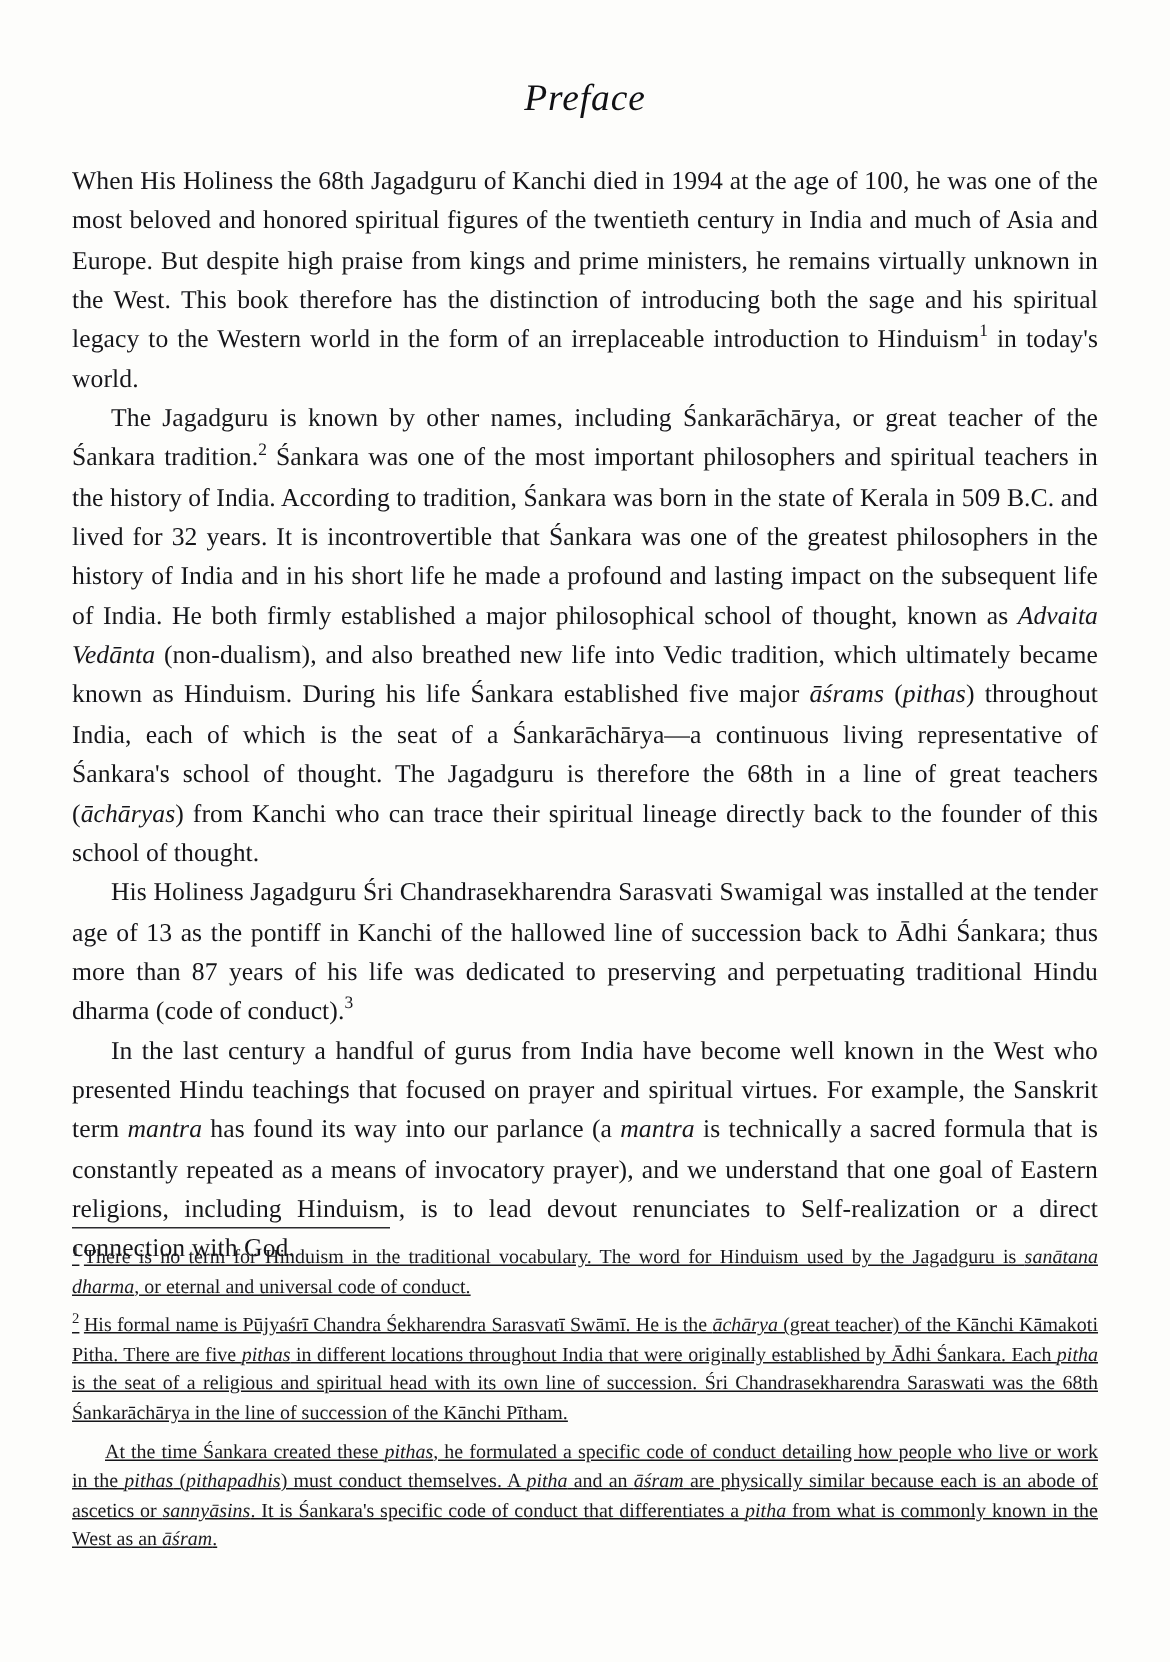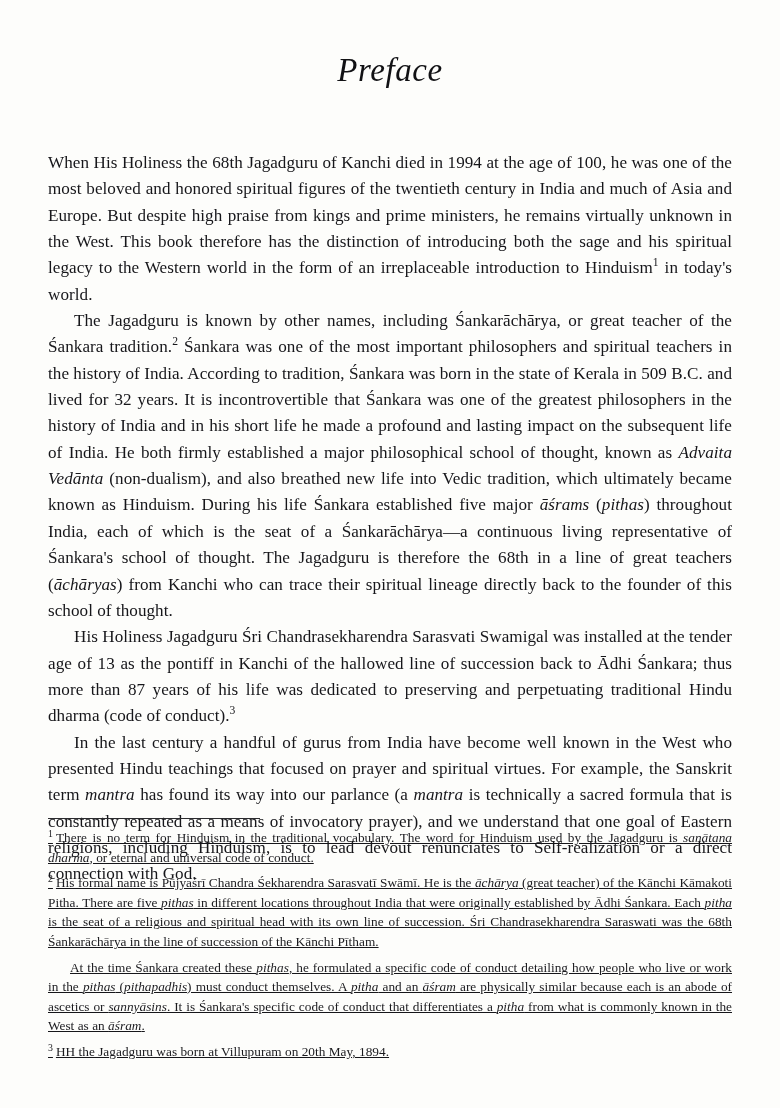--- a/index.html
+++ b/index.html
@@ -22,30 +22,30 @@
     position: absolute;
     left: 48px;
     top: 0;
     width: 684px;
     height: 1108px;
   }
   .chapter-title {
     text-align: center;
     font-family: "Liberation Serif", "DejaVu Serif", serif;
     font-style: italic;
-    font-size: 33px;
+    font-size: 25px;
     font-weight: 400;
     letter-spacing: 0.6px;
     color: #111114;
     margin: 0;
     padding-top: 52px;
     padding-bottom: 0;
   }
   .body-block {
-    margin-top: 61px;
+    margin-top: 28px;
   }
   p.body-par {
     margin: 0;
     font-size: 17.1px;
     line-height: 26.35px;
     text-align: justify;
     text-justify: inter-word;
     hyphens: none;
     color: #16161a;
     letter-spacing: 0.05px;
@@ -112,19 +112,16 @@
       <p class="footnote">
         <span class="fn-num">1</span><span>There is no term for Hinduism in the traditional vocabulary. The word for Hinduism used by the Jagadguru is <i>sanātana dharma</i>, or eternal and universal code of conduct.</span>
       </p>
 
       <p class="footnote">
         <span class="fn-num">2</span><span>His formal name is Pūjyaśrī Chandra Śekharendra Sarasvatī Swāmī. He is the <i>āchārya</i> (great teacher) of the Kānchi Kāmakoti Pitha. There are five <i>pithas</i> in different locations throughout India that were originally established by Ādhi Śankara. Each <i>pitha</i> is the seat of a religious and spiritual head with its own line of succession. Śri Chandrasekharendra Saraswati was the 68th Śankarāchārya in the line of succession of the Kānchi Pītham.</span>
       </p>
 
       <p class="footnote sub">At the time Śankara created these <i>pithas</i>, he formulated a specific code of conduct detailing how people who live or work in the <i>pithas</i> (<i>pithapadhis</i>) must conduct themselves. A <i>pitha</i> and an <i>āśram</i> are physically similar because each is an abode of ascetics or <i>sannyāsins</i>. It is Śankara's specific code of conduct that differentiates a <i>pitha</i> from what is commonly known in the West as an <i>āśram</i>.</p>
 
-      <p class="footnote">
-        <span class="fn-num">3</span><span>HH the Jagadguru was born at Villupuram on 20th May, 1894.</span>
-      </p>
     </div>
 
   </div>
 </div>
 
 </body></html>

